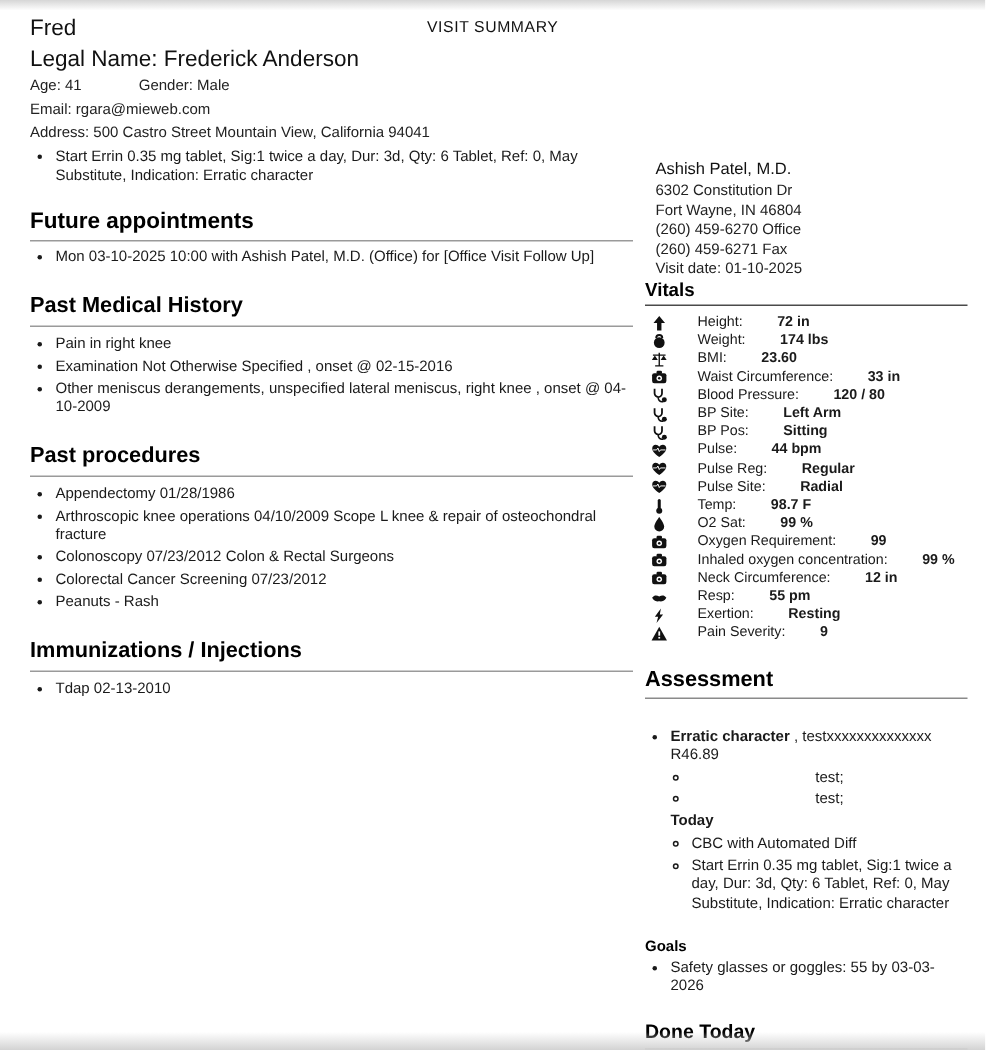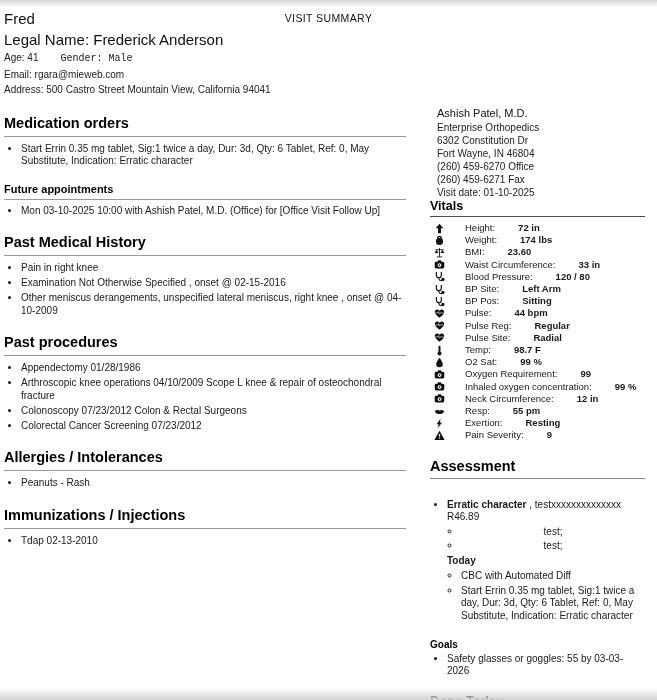--- a/index.html
+++ b/index.html
@@ -8,30 +8,30 @@
     font-family:"Liberation Sans","DejaVu Sans",sans-serif;color:#1a1a1a;
   }
   .page::before{content:"";position:absolute;top:0;left:0;right:0;height:7px;
     background:linear-gradient(180deg,#d6d6d6,rgba(255,255,255,0));pointer-events:none;z-index:5;}
   .page::after{content:"";position:absolute;bottom:0;left:0;right:0;height:12px;
     background:linear-gradient(0deg,#d3d3d3,rgba(255,255,255,0));pointer-events:none;z-index:5;}
 
   .doc-title{position:absolute;top:12px;left:0;width:100%;text-align:center;
     font-size:10.5px;letter-spacing:.4px;color:#111;}
 
-  .left-col{position:absolute;left:4px;top:8px;width:402px;}
+  .left-col{position:absolute;left:20px;top:8px;width:402px;}
   .right-col{position:absolute;left:430px;top:0;width:215px;}
 
   .name-lg{font-size:15px;line-height:21px;color:#111;}
   .meta-line{font-size:10px;line-height:15.5px;color:#222;}
-  .meta-gap{margin-left:22px;font-family:Liberation Mono, monospace;}
+  .meta-gap{margin-left:38px;}
 
   .sec-h2{font-size:14.5px;font-weight:bold;color:#000;margin:17px 0 6px;
     padding-bottom:5px;border-bottom:1px solid #9a9a9a;}
-  .sec-h3{font-size:11px;font-weight:bold;color:#000;margin:15px 0 5px;
+  .sec-h3{font-size:15px;font-weight:bold;color:#000;margin:15px 0 5px;
     padding-bottom:4px;border-bottom:1px solid #9a9a9a;}
 
   ul.b-list{margin:0;padding-left:17px;font-size:10px;line-height:12.5px;color:#1a1a1a;}
   ul.b-list li{margin:2.5px 0;}
   .med-lead{font-size:10.5px;}
   .med-detail{font-size:9.3px;margin-left:3px;}
 
   .provider{margin-top:106px;padding-left:7px;}
   .provider-name{font-size:11px;line-height:15px;color:#111;}
   .provider-line{font-size:10px;line-height:13px;color:#222;}
@@ -67,21 +67,20 @@
   <div class="left-col">
     <div class="name-lg">Fred</div>
     <div class="name-lg">Legal Name: Frederick Anderson</div>
     <div class="meta-line">
       <span>Age: 41</span><span class="meta-gap">Gender: Male</span>
     </div>
     <div class="meta-line">Email: rgara@mieweb.com</div>
     <div class="meta-line">Address: 500 Castro Street Mountain View, California 94041</div>
     <div id="left-sections">
         <div class="section">
-          <div class="sec-h2">Medication orders</div>
           <ul class="b-list">
             <li><span>Start Errin 0.35 mg tablet, Sig:1 twice a day, Dur: 3d, Qty: 6 Tablet, Ref: 0, May Substitute, Indication: Erratic character</span></li>
           </ul>
         </div>
         <div class="section">
           <div class="sec-h3">Future appointments</div>
           <ul class="b-list">
             <li><span>Mon 03-10-2025 10:00 with Ashish Patel, M.D. (Office) for [Office Visit Follow Up]</span></li>
           </ul>
         </div>
@@ -96,39 +95,37 @@
         <div class="section">
           <div class="sec-h2">Past procedures</div>
           <ul class="b-list">
             <li><span>Appendectomy 01/28/1986</span></li>
             <li><span>Arthroscopic knee operations 04/10/2009 Scope L knee &amp; repair of osteochondral fracture</span></li>
             <li><span>Colonoscopy 07/23/2012 Colon &amp; Rectal Surgeons</span></li>
             <li><span>Colorectal Cancer Screening 07/23/2012</span></li>
           </ul>
         </div>
         <div class="section">
-          <div class="sec-h2">Allergies / Intolerances</div>
           <ul class="b-list">
             <li><span>Peanuts - Rash</span></li>
           </ul>
         </div>
         <div class="section">
           <div class="sec-h2">Immunizations / Injections</div>
           <ul class="b-list">
             <li><span>Tdap 02-13-2010</span></li>
           </ul>
         </div>
       </div>
   </div>
 
   <div class="right-col">
     <div class="provider">
       <div class="provider-name">Ashish Patel, M.D.</div>
       <div id="provider-lines">
-          <div class="provider-line">Enterprise Orthopedics</div>
           <div class="provider-line">6302 Constitution Dr</div>
           <div class="provider-line">Fort Wayne, IN 46804</div>
           <div class="provider-line">(260) 459-6270 Office</div>
           <div class="provider-line">(260) 459-6271 Fax</div>
           <div class="provider-line">Visit date: 01-10-2025</div>
         </div>
     </div>
 
     <div>
       <div class="vitals-title">Vitals</div>

